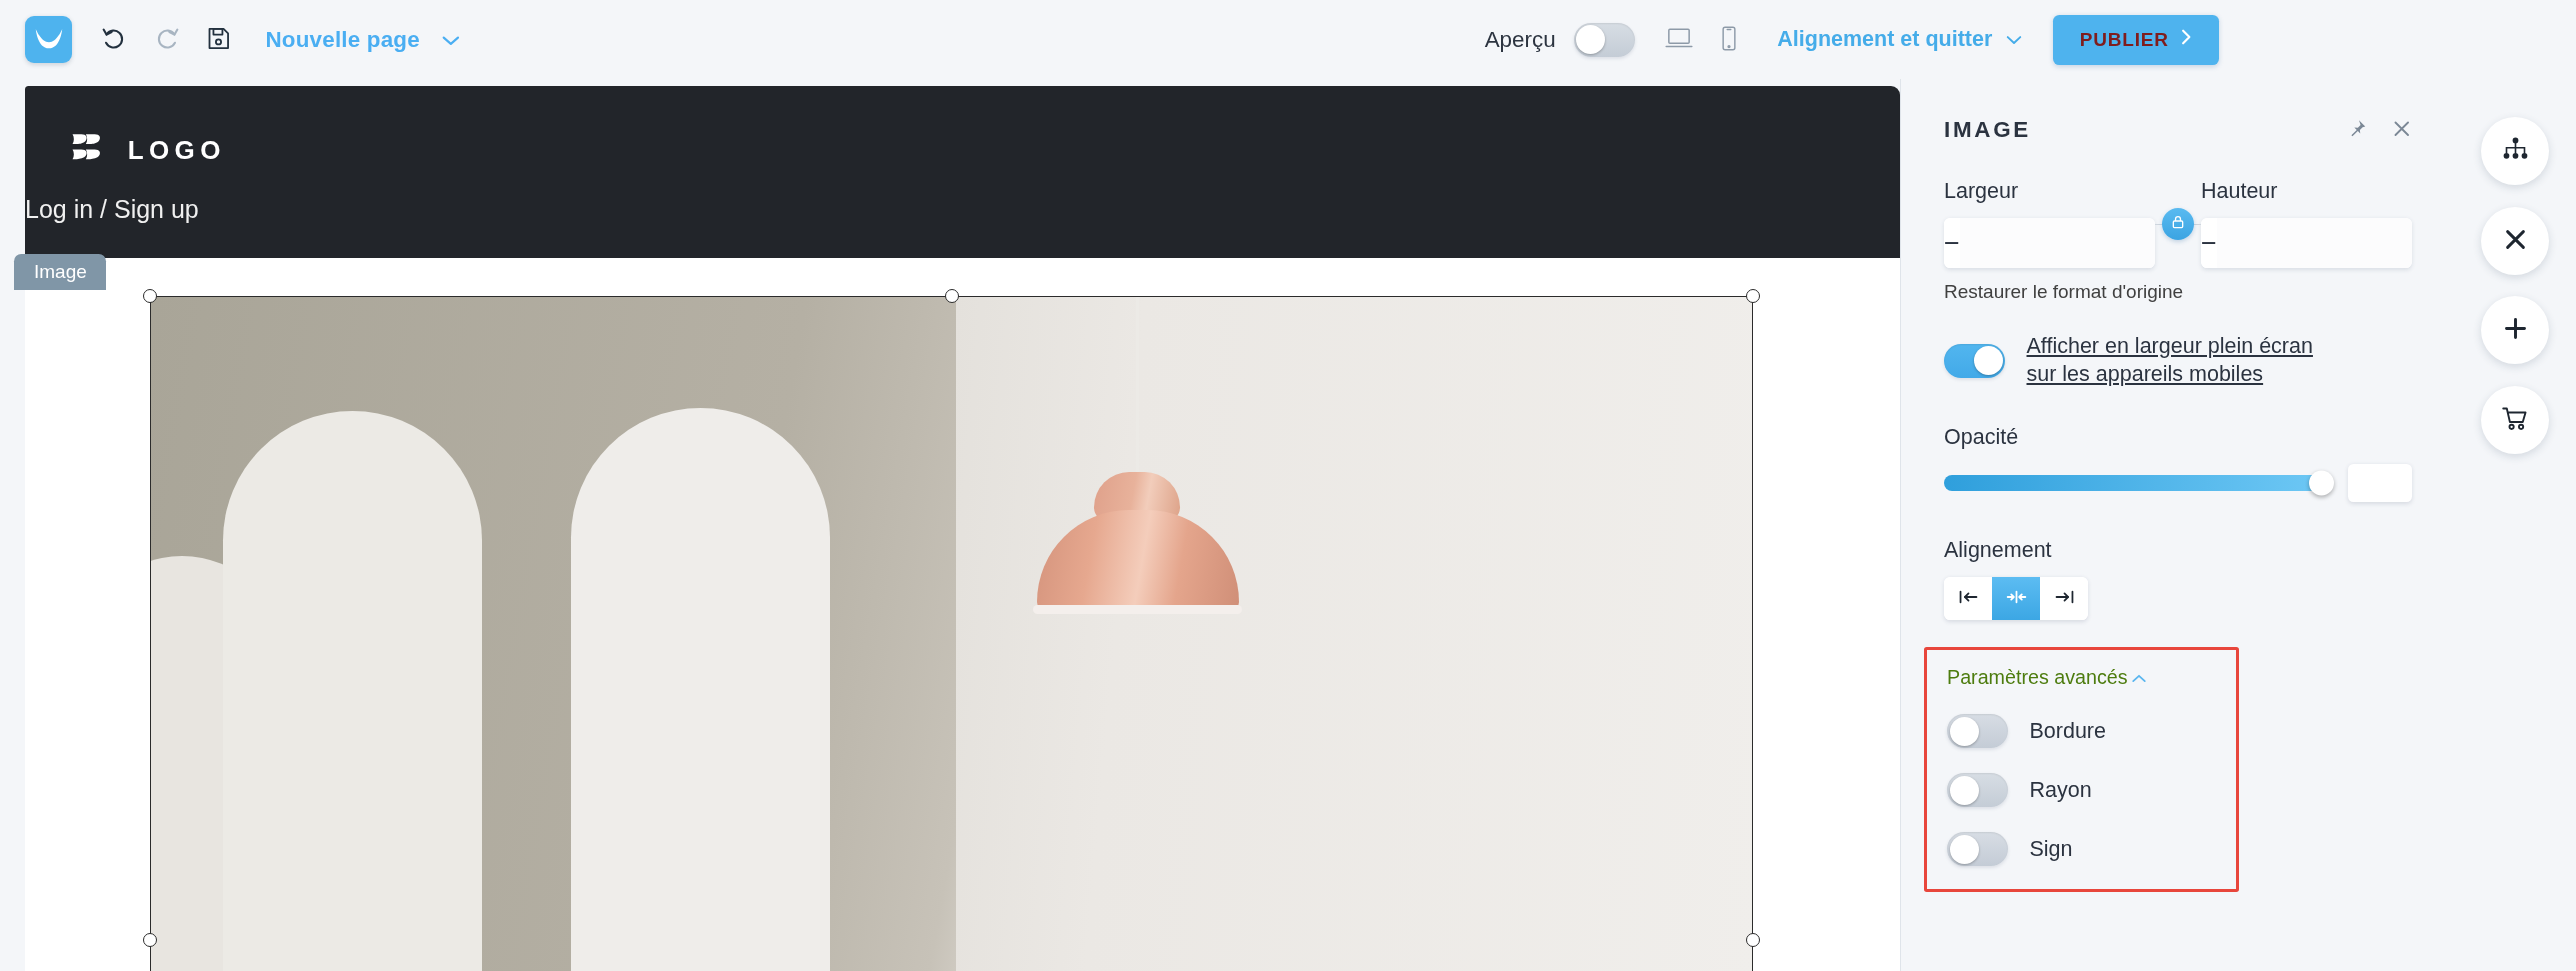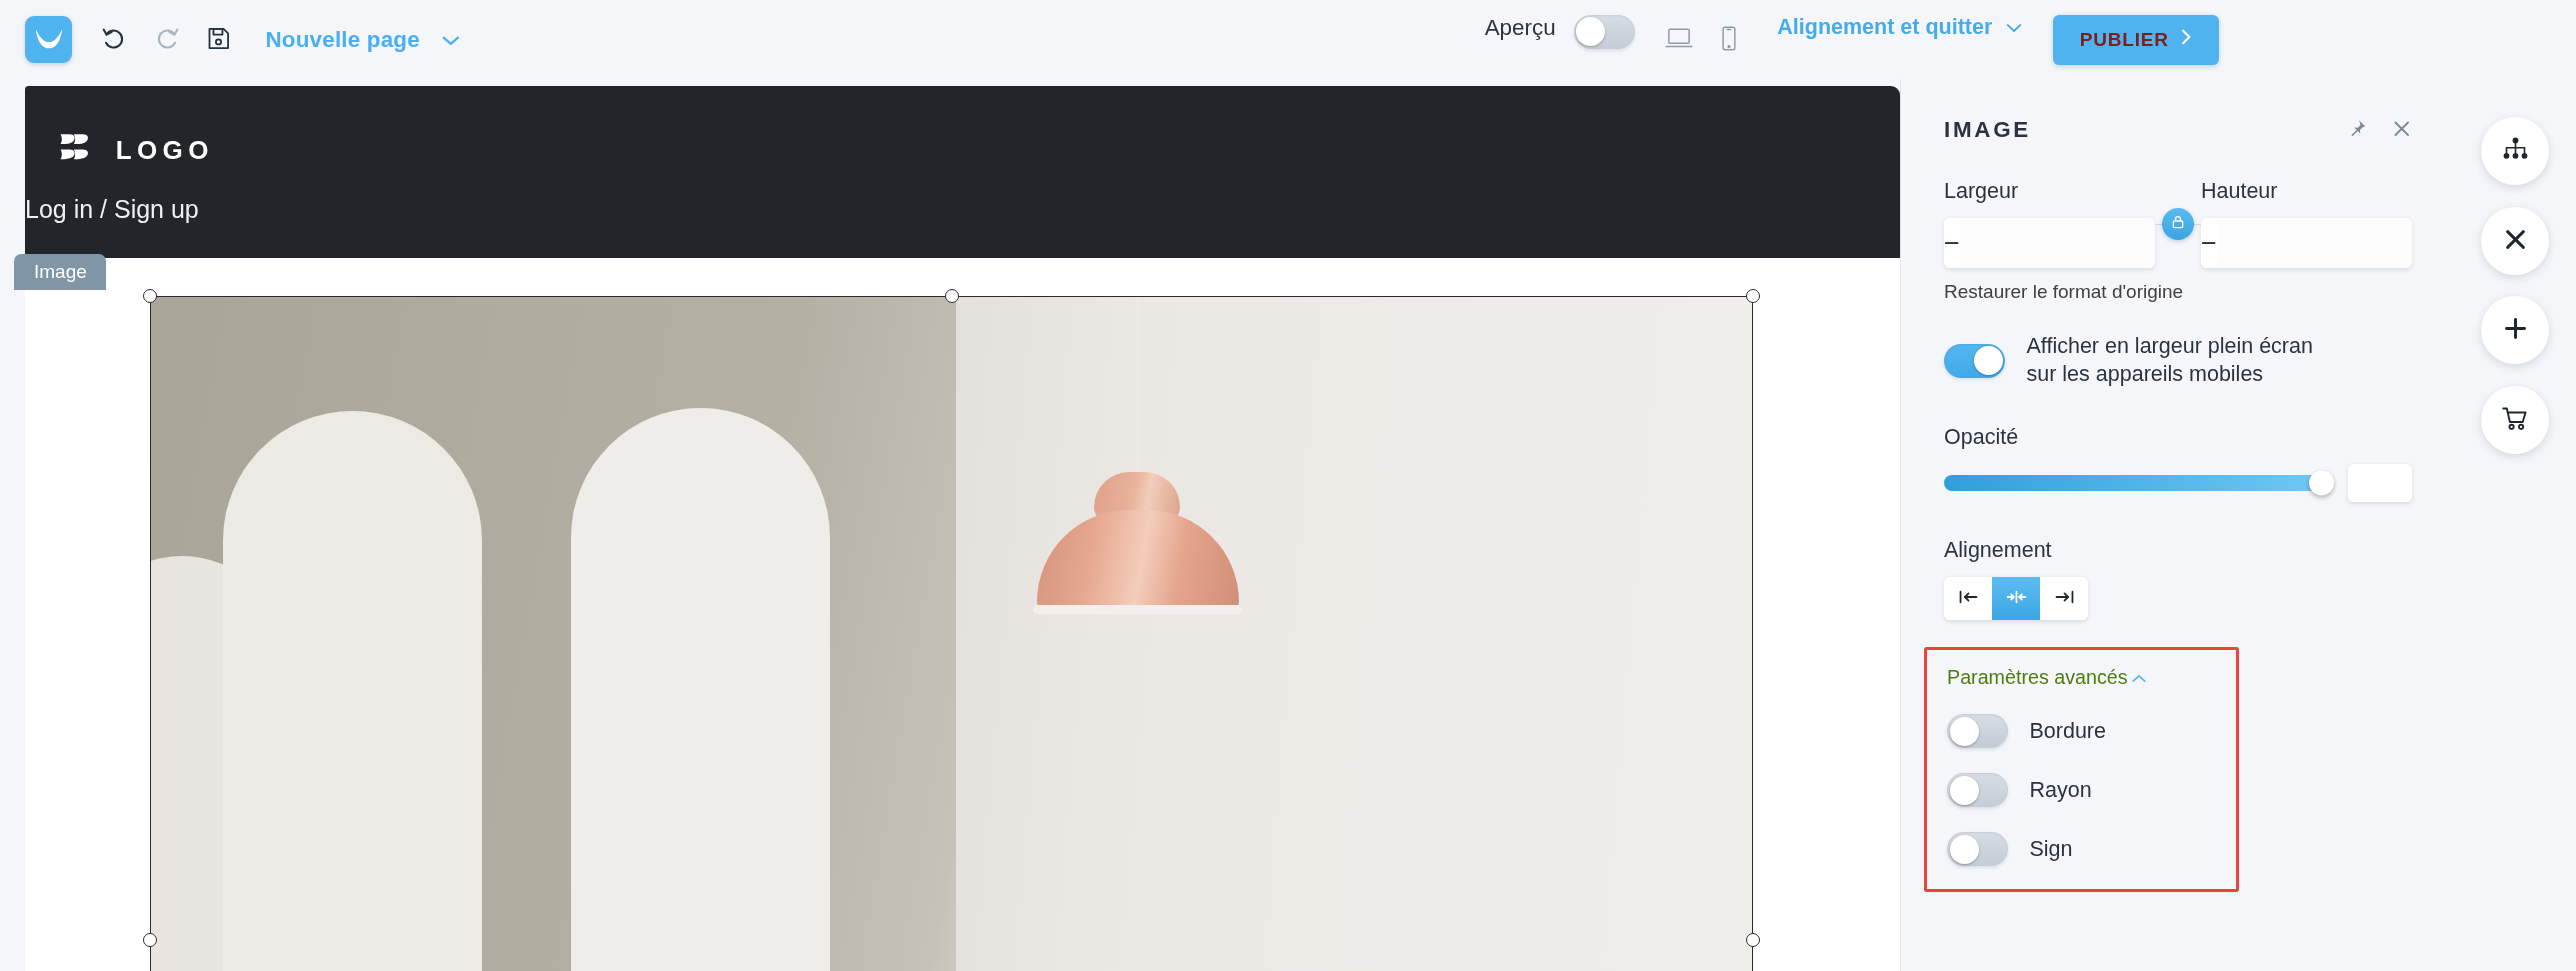--- a/index.html
+++ b/index.html
@@ -30,21 +30,21 @@
     display: flex; align-items: center; justify-content: center;
     background: transparent; border: none; cursor: pointer;
   }
   .page-name {
     color: #4aaef2; font-size: 22.4px; font-weight: 600;
     margin-left: 21.5px; letter-spacing: 0.2px; white-space: nowrap;
   }
   .chev-down { margin-left: 14.3px; display: inline-flex; }
 
   .tb-right {
-    margin-left: auto; display: flex; align-items: flex-start;
+    margin-left: auto; display: flex; align-items: center;
     padding-right: 5px; gap: 0;
   }
   .apercu-label { font-size: 22.4px; color: #2c3440; margin-right: 18px; }
 
   .switch {
     width: 61px; height: 34px; border-radius: 17px;
     background: linear-gradient(180deg,#d7dde4,#c4ccd6);
     position: relative; cursor: pointer; flex: none;
     box-shadow: inset 0 0.9px 1.8px rgba(0,0,0,.08), 0 1.8px 3.6px rgba(40,60,90,.12);
   }
@@ -78,21 +78,21 @@
     width: 1900px; height: 893px;
     background: #f4f6f9; overflow: hidden;
   }
   #site-header {
     position: absolute; left: 25px; top: 7.2px;
     width: 1875px; height: 172px;
     background: #22252a;
     border-radius: 3.6px 9px 0 0;
   }
   .brand {
-    position: absolute; left: 32px; top: 43px;
+    position: absolute; left: 44px; top: 43px;
     display: flex; align-items: center; gap: 19.7px;
   }
   .brand-text {
     color: #fff; font-size: 26px; font-weight: 700; letter-spacing: 5.4px;
   }
   .header-nav-text {
     position: absolute; left: 0; right: 0; top: 109px;
     text-align: left; color: #f0f0f0; font-size: 25px; font-weight: 300;
   }
 
@@ -208,21 +208,21 @@
     background: linear-gradient(180deg,#59baf0,#3ba4e2);
     display: flex; align-items: center; justify-content: center;
     position: relative; cursor: pointer;
     box-shadow: 0 1.8px 4.5px rgba(40,100,160,.25);
   }
   .restore-link {
     color: #404040; font-size: 19px; margin-top: 12.5px; cursor: pointer;
   }
 
   .toggle-row { display: flex; align-items: center; margin-top: 30px; gap: 21.5px; }
-  .toggle-label { font-size: 21.5px; color: #2b3340; line-height: 1.3; max-width: 322px; }
+  .toggle-label { font-size: 21.5px; color: #2b3340; line-height: 1.3; max-width: 322px; text-decoration: underline; }
 
   .section-label { font-size: 21.5px; color: #2b3340; margin-top: 36px; }
   .slider-row { display: flex; align-items: center; margin-top: 14.3px; gap: 19.7px; }
   .slider-track {
     flex: 1; height: 16px; border-radius: 8px; position: relative;
     background: linear-gradient(90deg,#2f9fdc,#6ec8f5);
     cursor: pointer;
   }
   .slider-knob {
     position: absolute; right: -5.4px; top: 50%; transform: translateY(-50%);

